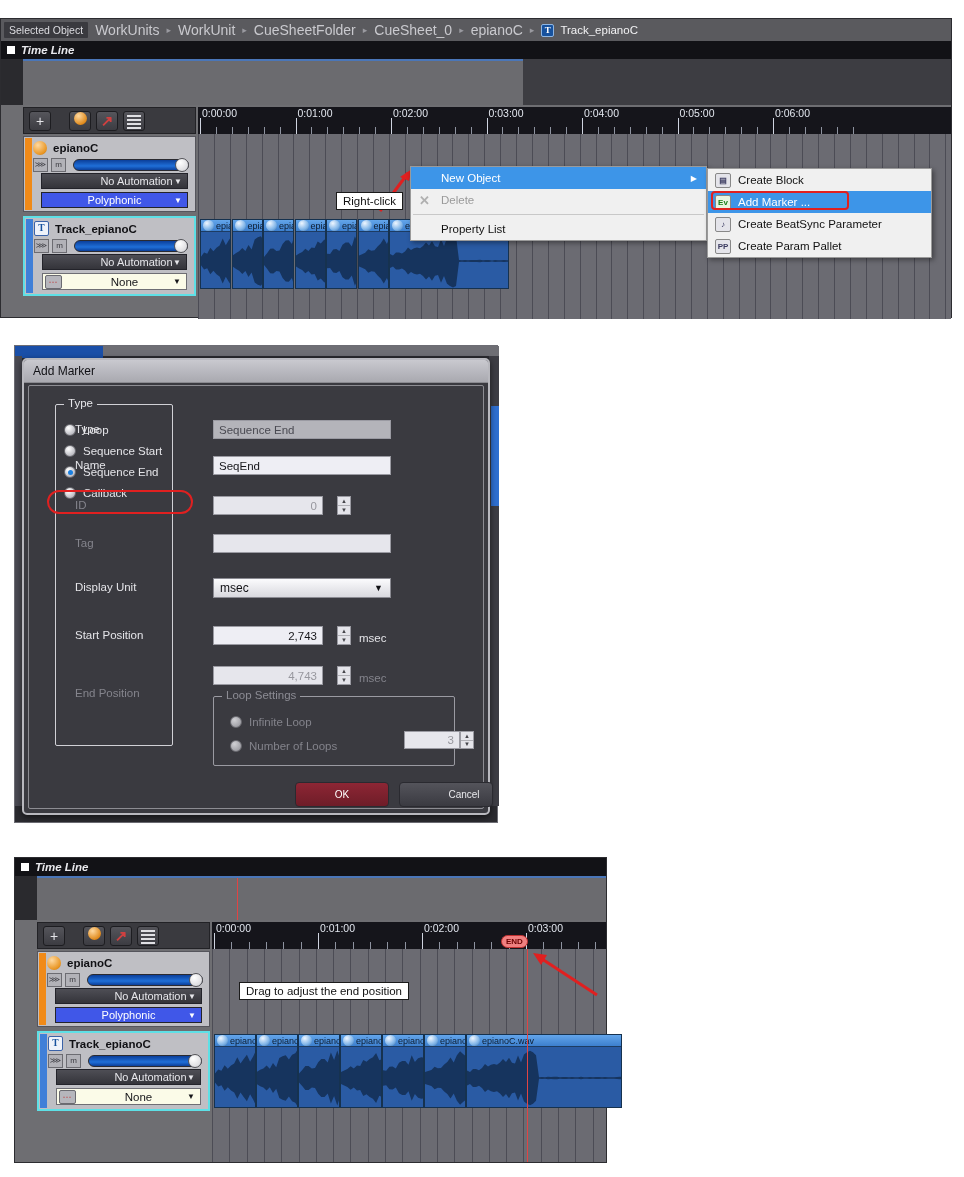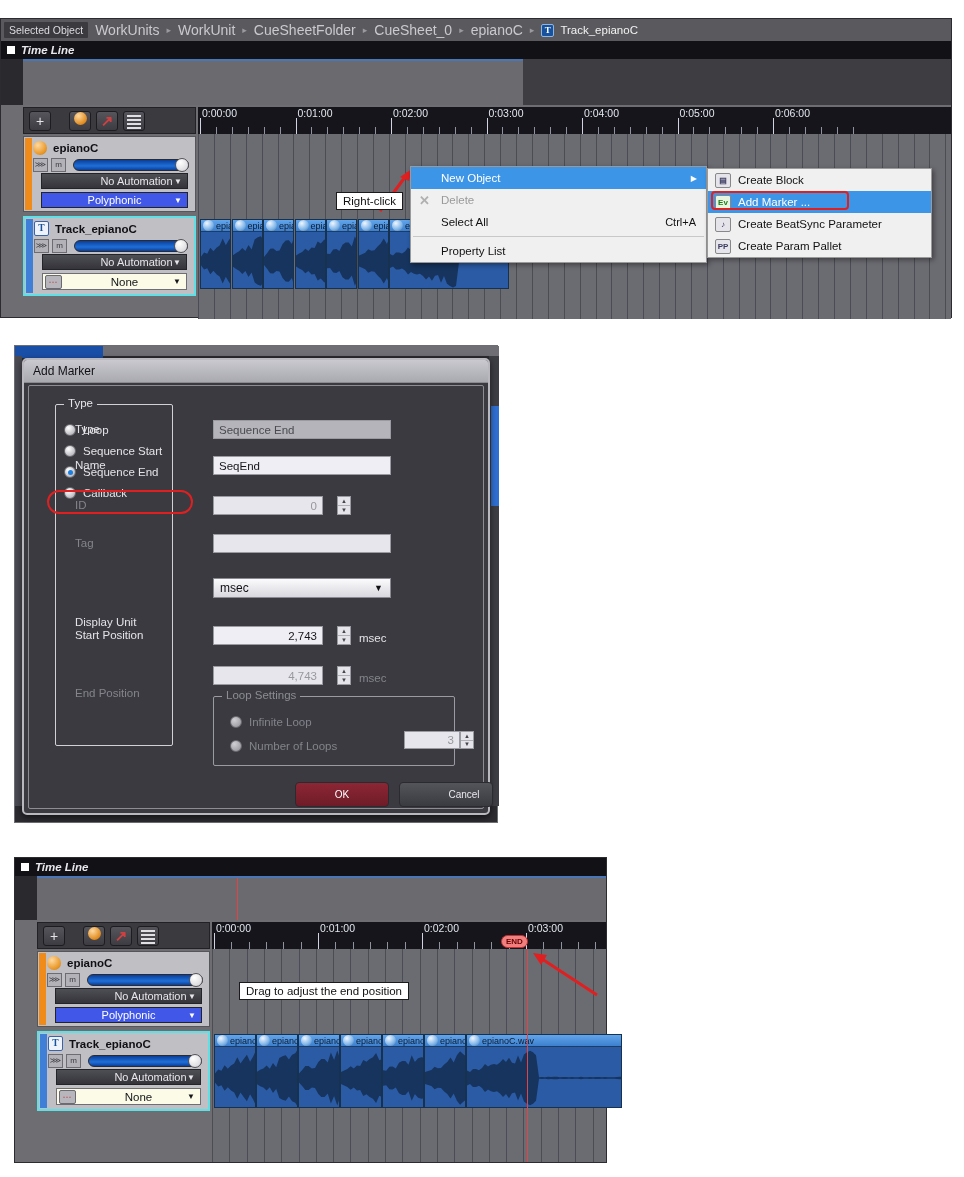--- a/index.html
+++ b/index.html
@@ -499,24 +499,20 @@
 
     <div class="ctx" id="ctx-main" style="left:409px; top:147px; width:297px;">
         <div class="ctx-item hl">
           <span>New Object</span>
           <span class="ctx-sub">▶</span>
         </div>
         <div class="ctx-item dis">
           <span class="ctx-xicon">✕</span>
           <span>Delete</span>
         </div>
-        <div class="ctx-item">
-          <span>Select All</span>
-          <span class="ctx-accel">Ctrl+A</span>
-        </div>
         <div class="ctx-sep"></div>
         <div class="ctx-item">
           <span>Property List</span>
         </div>
       </div>
     <div class="ctx" id="ctx-sub" style="left:706px; top:149px; width:225px;">
         <div class="ctx-item" style="padding-left: 30px;">
           <span class="ctx-ico" style="background: rgb(228, 228, 234); color: rgb(58, 58, 96); font-weight: bold;">▤</span>
           <span>Create Block</span>
         </div>
@@ -587,21 +583,21 @@
               <span>0</span>
             </div>
             <div class="spin" style="left: 308px; top: 110px; height: 19px;">
               <i>▲</i>
               <i>▼</i>
             </div>
             <div class="fld-lab dim" style="left: 46px; top: 151px;">Tag</div>
             <div class="inp dis" style="left: 184px; top: 148px; width: 178px; height: 19px;">
               <span></span>
             </div>
-            <div class="fld-lab" style="left: 46px; top: 195px; margin-top: 35px;">Display Unit</div>
+            <div class="fld-lab" style="left: 46px; top: 195px;">Display Unit</div>
             <div class="sel-combo" style="left: 184px; top: 192px; width: 178px; height: 20px;">
               <span>msec</span>
               <span class="arw">▼</span>
             </div>
             <div class="fld-lab" style="left: 46px; top: 243px;">Start Position</div>
             <div class="inp right" style="left: 184px; top: 240px; width: 110px; height: 19px;">
               <span>2,743</span>
             </div>
             <div class="spin" style="left: 308px; top: 240px; height: 19px;">
               <i>▲</i>

